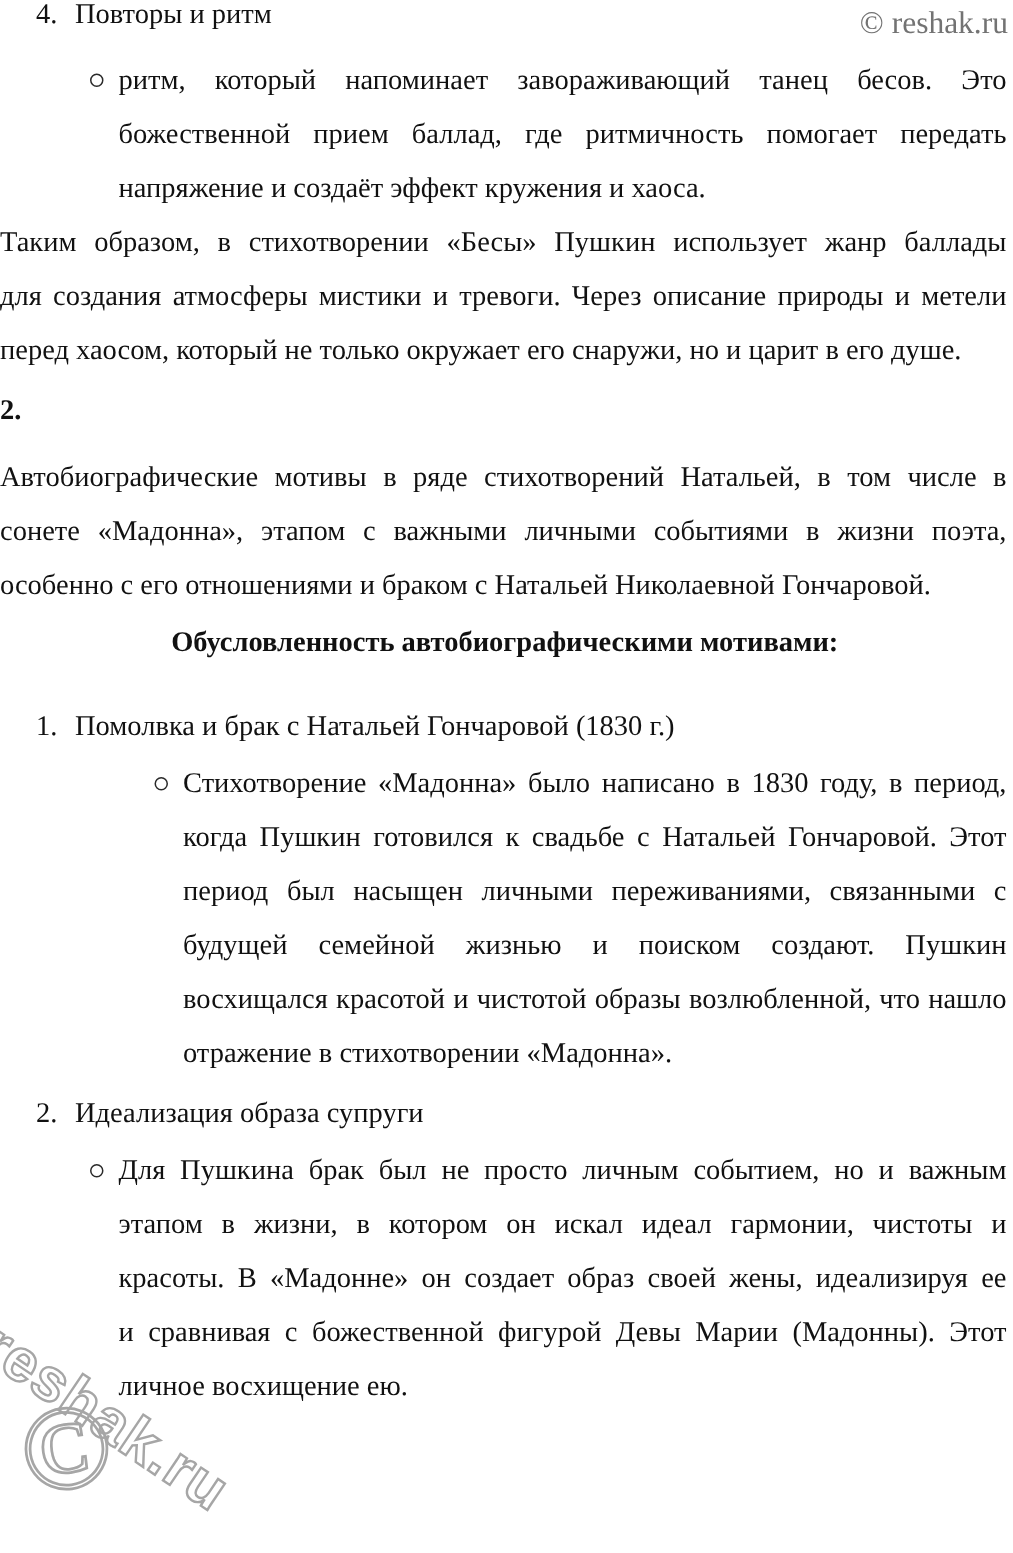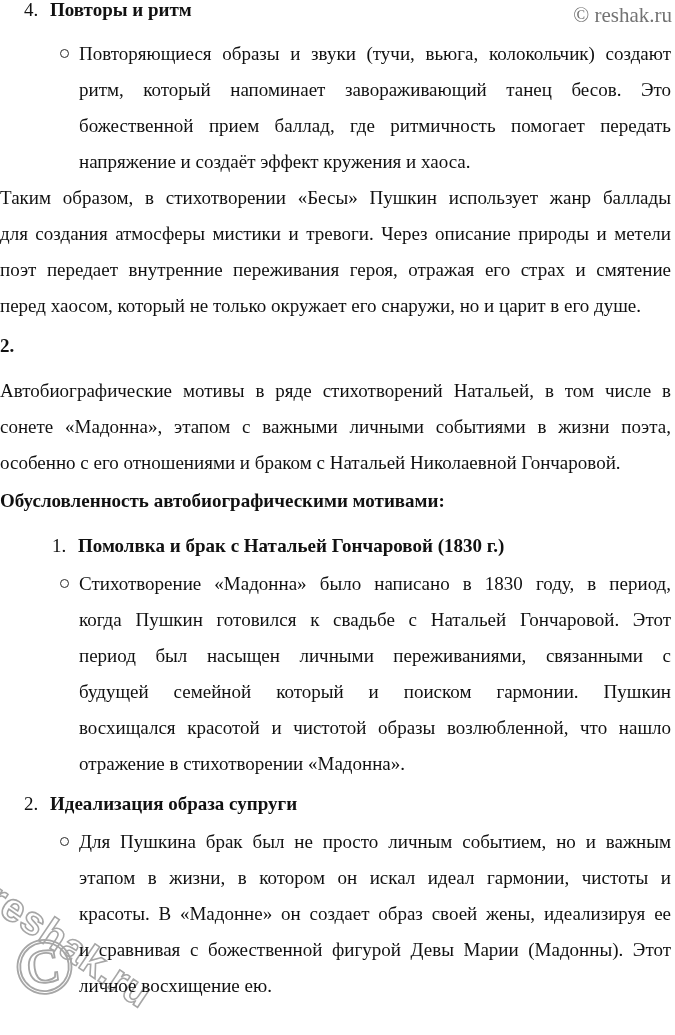--- a/index.html
+++ b/index.html
@@ -58,82 +58,80 @@
   }
   .block { font-size: 19px; line-height: 36px; }
   .line { width: 100%; }
   .line.j { text-align: justify; text-align-last: justify; }
 
   .para  { padding-right: 2px; }
   .bold-para { font-weight: 700; }
 
   .nh { padding-left: 24px; }
   .nh .num { display: inline-block; min-width: 26px; }
-  .nh .nh-txt { font-weight: 700; }
+  .nh .nh-txt { font-weight: 400; }
 
   .bullet { position: relative; padding-left: 79px; padding-right: 2px; }
   .bmark {
     position: absolute;
     left: 60px; top: 13px;
     width: 7px; height: 7px;
     border: 1.5px solid #2a2a2a;
     border-radius: 50%;
     background: transparent;
   }
 
   
   .page > .block:nth-child(1)  { margin-bottom: 8px; }
   .page > .block:nth-child(2)  { margin-bottom: 0; }
   .page > .block:nth-child(3)  { margin-bottom: 4px; }
   .page > .block:nth-child(4)  { margin-bottom: 9px; }
   .page > .block:nth-child(5)  { margin-bottom: 2px; }
-  .page > .block:nth-child(6)  { margin-bottom: 9px; }
-  .page > .block:nth-child(7)  { margin-bottom: 2px; margin-left: 28px; }
-  .page > .block:nth-child(8)  { margin-bottom: 4px; }
+  .page > .block:nth-child(6)  { margin-bottom: 20px; text-align: center; }
+  .page > .block:nth-child(7)  { margin-bottom: 2px; }
+  .page > .block:nth-child(8)  { margin-bottom: 4px; margin-left: 43px; }
   .page > .block:nth-child(9)  { margin-bottom: 2px; }
 </style>
 </head>
 <body>
 
 <div class="wm">
   <div class="wm-text">reshak.ru</div>
   <div class="wm-copy">©</div>
 </div>
 
 <div class="logo">© reshak.ru</div>
 
 <div class="page">
     <div class="nh block"><span class="num">4.</span><span class="nh-txt">Повторы и ритм</span></div>
     <div class="bullet block">
       <span class="bmark"></span>
-      <div class="line j">Повторяющиеся образы и звуки (тучи, вьюга, колокольчик) создают</div>
       <div class="line j">ритм, который напоминает завораживающий танец бесов. Это</div>
       <div class="line j">божественной прием баллад, где ритмичность помогает передать</div>
       <div class="line">напряжение и создаёт эффект кружения и хаоса.</div>
     </div>
     <div class="para block">
       <div class="line j">Таким образом, в стихотворении «Бесы» Пушкин использует жанр баллады</div>
       <div class="line j">для создания атмосферы мистики и тревоги. Через описание природы и метели</div>
-      <div class="line j">поэт передает внутренние переживания героя, отражая его страх и смятение</div>
       <div class="line">перед хаосом, который не только окружает его снаружи, но и царит в его душе.</div>
     </div>
     <div class="bold-para block">2.</div>
     <div class="para block">
       <div class="line j">Автобиографические мотивы в ряде стихотворений Натальей, в том числе в</div>
       <div class="line j">сонете «Мадонна», этапом с важными личными событиями в жизни поэта,</div>
       <div class="line">особенно с его отношениями и браком с Натальей Николаевной Гончаровой.</div>
     </div>
     <div class="bold-para block">Обусловленность автобиографическими мотивами:</div>
     <div class="nh block"><span class="num">1.</span><span class="nh-txt">Помолвка и брак с Натальей Гончаровой (1830 г.)</span></div>
     <div class="bullet block">
       <span class="bmark"></span>
       <div class="line j">Стихотворение «Мадонна» было написано в 1830 году, в период,</div>
       <div class="line j">когда Пушкин готовился к свадьбе с Натальей Гончаровой. Этот</div>
       <div class="line j">период был насыщен личными переживаниями, связанными с</div>
-      <div class="line j">будущей семейной который и поиском гармонии. Пушкин</div>
+      <div class="line j">будущей семейной жизнью и поиском создают. Пушкин</div>
       <div class="line j">восхищался красотой и чистотой образы возлюбленной, что нашло</div>
       <div class="line">отражение в стихотворении «Мадонна».</div>
     </div>
     <div class="nh block"><span class="num">2.</span><span class="nh-txt">Идеализация образа супруги</span></div>
     <div class="bullet block">
       <span class="bmark"></span>
       <div class="line j">Для Пушкина брак был не просто личным событием, но и важным</div>
       <div class="line j">этапом в жизни, в котором он искал идеал гармонии, чистоты и</div>
       <div class="line j">красоты. В «Мадонне» он создает образ своей жены, идеализируя ее</div>
       <div class="line j">и сравнивая с божественной фигурой Девы Марии (Мадонны). Этот</div>

